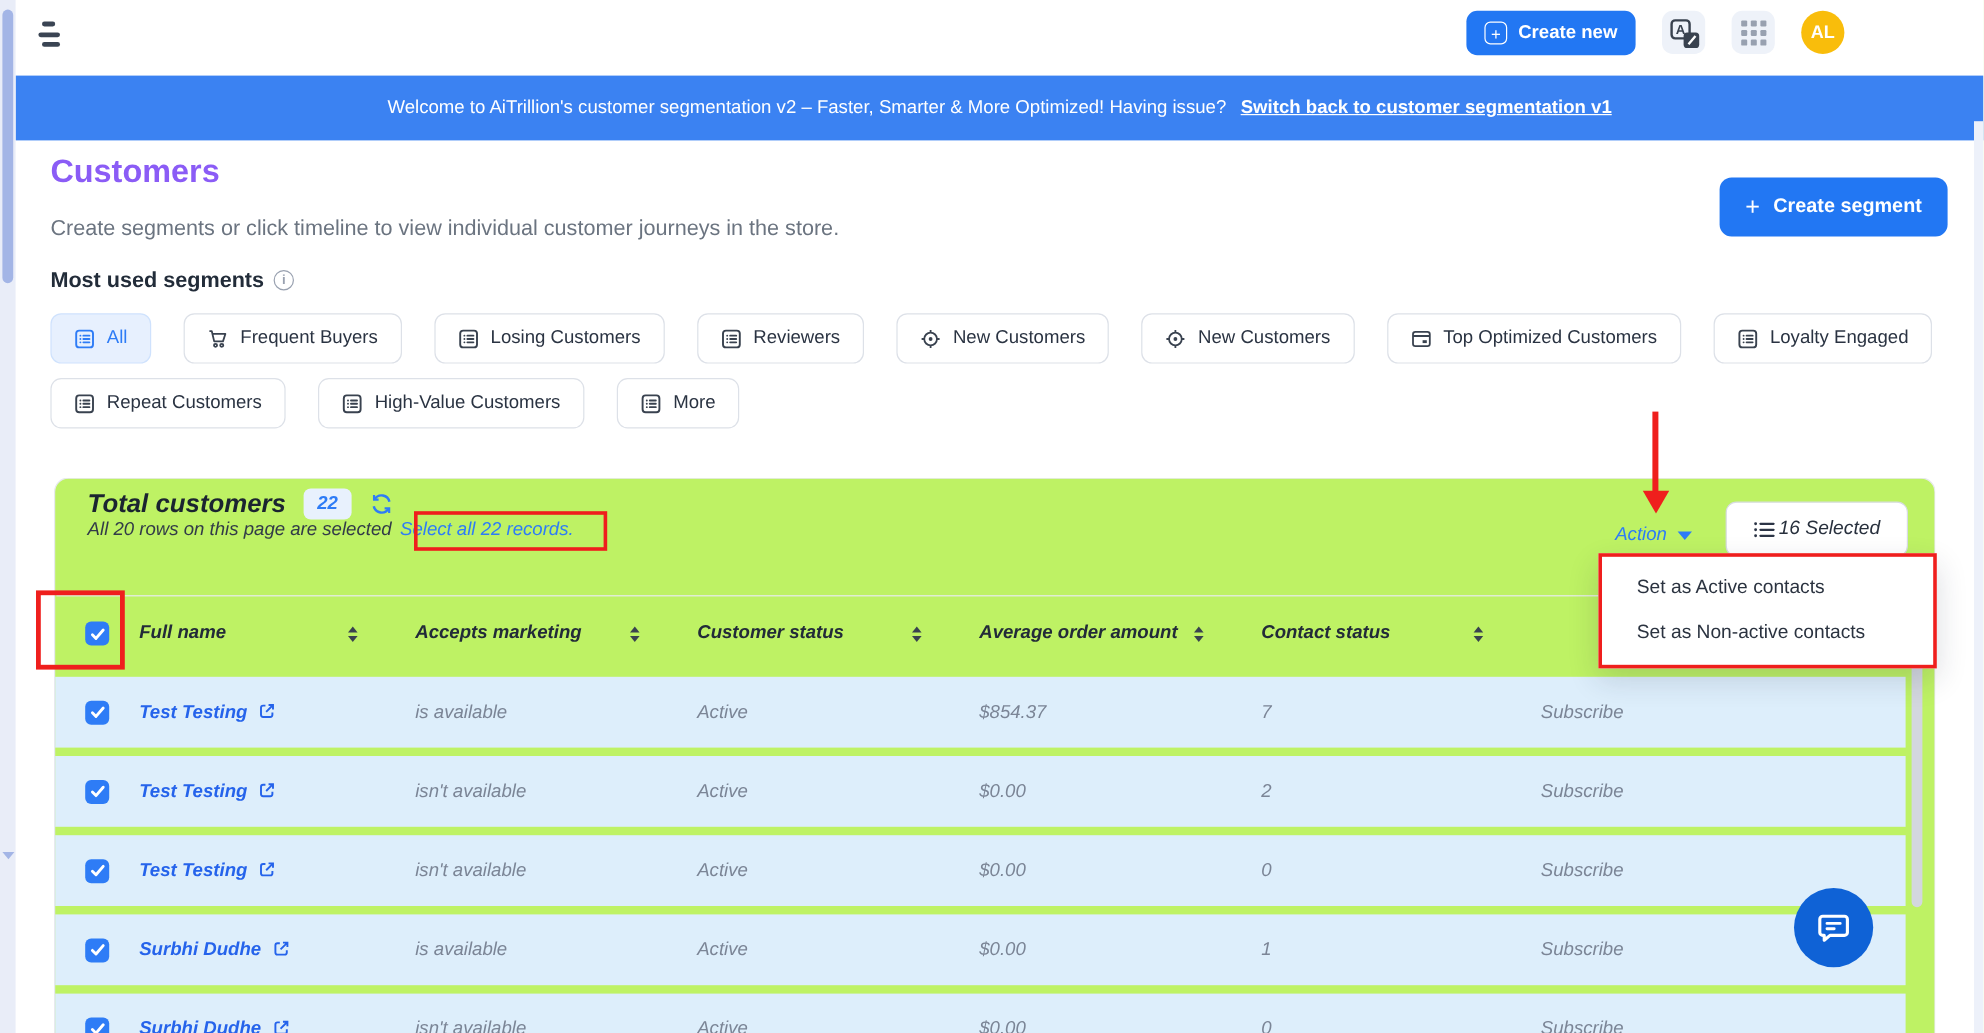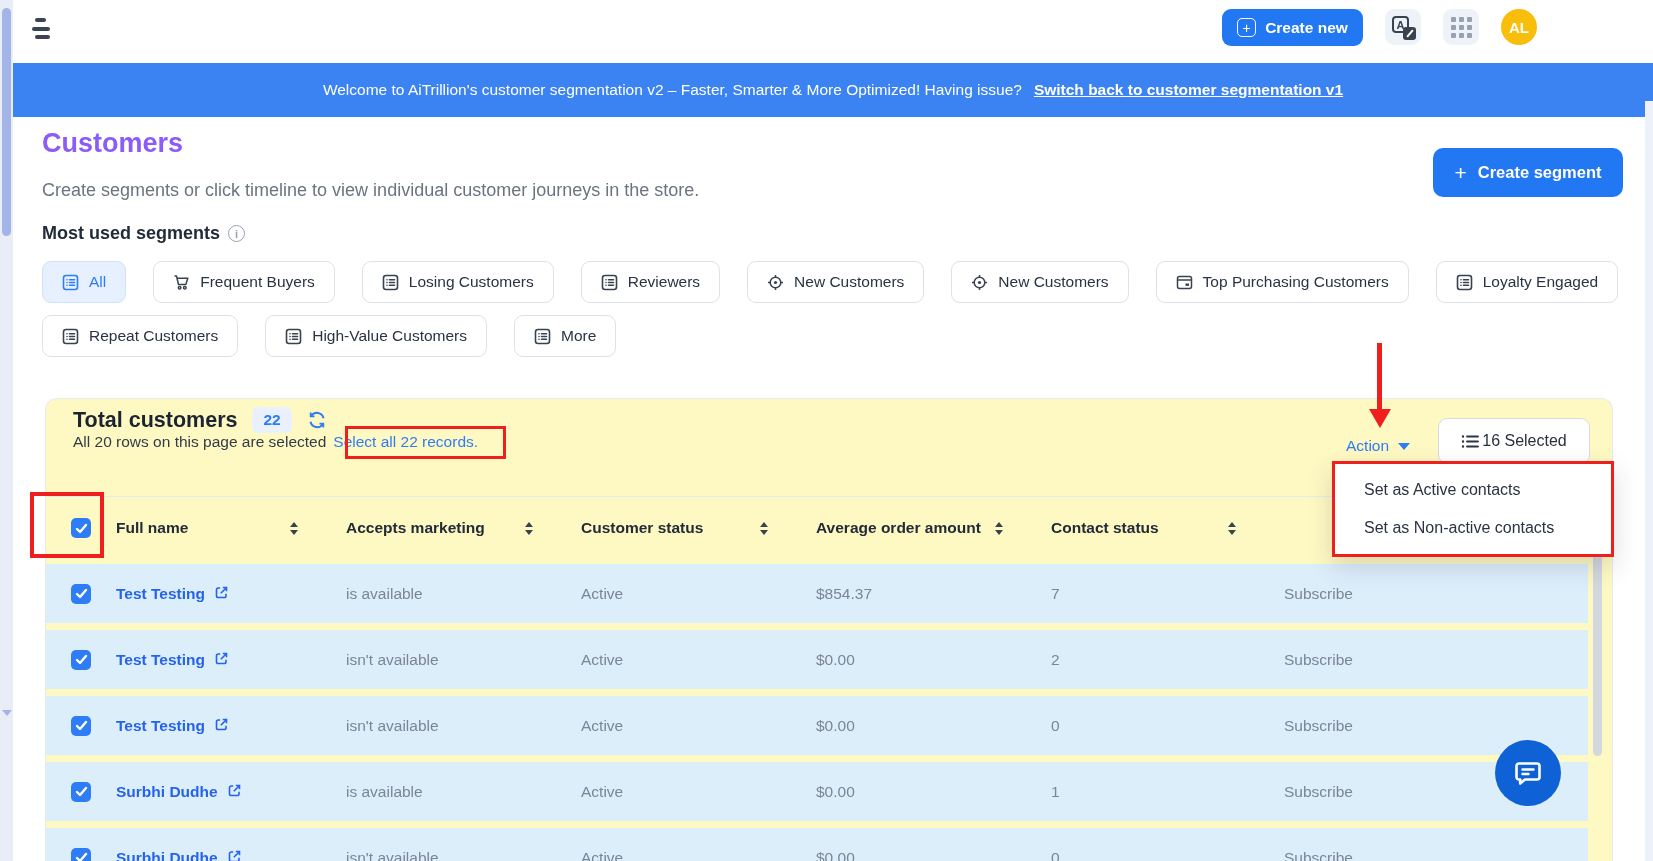--- a/index.html
+++ b/index.html
@@ -65,22 +65,22 @@
   .chip.selected { background:#e7f0fe; border-color:#cfe2fd; color:#2e7cf6; }
   .chip.selected svg { color:#2e7cf6; }
 
   
   .btn-create-segment { position:absolute; left:1433px; top:148px; width:190px; height:49px; background:#2277f3;
       border-radius:10px; color:#fff; font-size:16.5px; font-weight:600; display:flex; align-items:center;
       justify-content:center; gap:11px; cursor:pointer; }
   .btn-create-segment .plus { font-size:21px; font-weight:400; line-height:1; }
 
   
-  .card { position:absolute; left:45px; top:398px; width:1568px; height:463px; background:#fef9c3;
-      border:1px solid #e7e9ee; border-bottom:none; border-radius:12px 12px 0 0; }
+  .card { position:absolute; left:45px; top:398px; width:1568px; height:463px; background:#bef264;
+      border:1px solid #e7e9ee; border-bottom:none; border-radius:12px 12px 0 0;font-style:italic; }
   .card-title-row { position:absolute; left:27px; top:8px; display:flex; align-items:center; gap:15px; }
   .card-title { font-size:21.5px; font-weight:700; color:#1b2430; }
   .count-badge { background:#e8f1fd; color:#2e7cf6; border-radius:6px; padding:4px 11px; font-size:15.5px; font-weight:600; }
   .refresh-icon { color:#2e7cf6; cursor:pointer; display:flex; }
   .selection-line { position:absolute; left:27px; top:34px; font-size:15.5px; color:#323b48; display:flex; gap:7px; align-items:center; }
   .select-all-link { color:#2e7cf6; cursor:pointer; }
 
   .action-wrap { position:absolute; left:1300px; top:38px; display:flex; align-items:center; gap:9px;
       color:#2e7cf6; font-size:15.5px; cursor:pointer; }
   .caret-down { width:0; height:0; border-left:6px solid transparent; border-right:6px solid transparent; border-top:7px solid #2e7cf6; }
@@ -228,21 +228,21 @@
           <path d="M8.5 1v2.4M8.5 13.6V16M1 8.5h2.4M13.6 8.5H16"></path>
         </svg>
       <span>New Customers</span>
     </div>
     <div class="chip">
       <svg width="17" height="17" viewBox="0 0 17 17" fill="none" stroke="currentColor" stroke-width="1.5">
           <rect x="1.5" y="2.5" width="14" height="12" rx="2"></rect>
           <path d="M1.5 6h14"></path>
           <rect x="9.5" y="9.5" width="3.5" height="2.4" fill="currentColor" stroke="none"></rect>
         </svg>
-      <span>Top Purchasing Customers</span>
+      <span>Top Optimized Customers</span>
     </div>
     <div class="chip">
       <svg width="17" height="17" viewBox="0 0 17 17" fill="none" stroke="currentColor" stroke-width="1.6">
           <rect x="1.5" y="1.5" width="14" height="14" rx="2.5"></rect>
           <path d="M5 5.7h.01M7.5 5.7h5M5 8.5h.01M7.5 8.5h5M5 11.3h.01M7.5 11.3h5" stroke-linecap="round"></path>
         </svg>
       <span>Loyalty Engaged</span>
     </div>
   </div>
 

